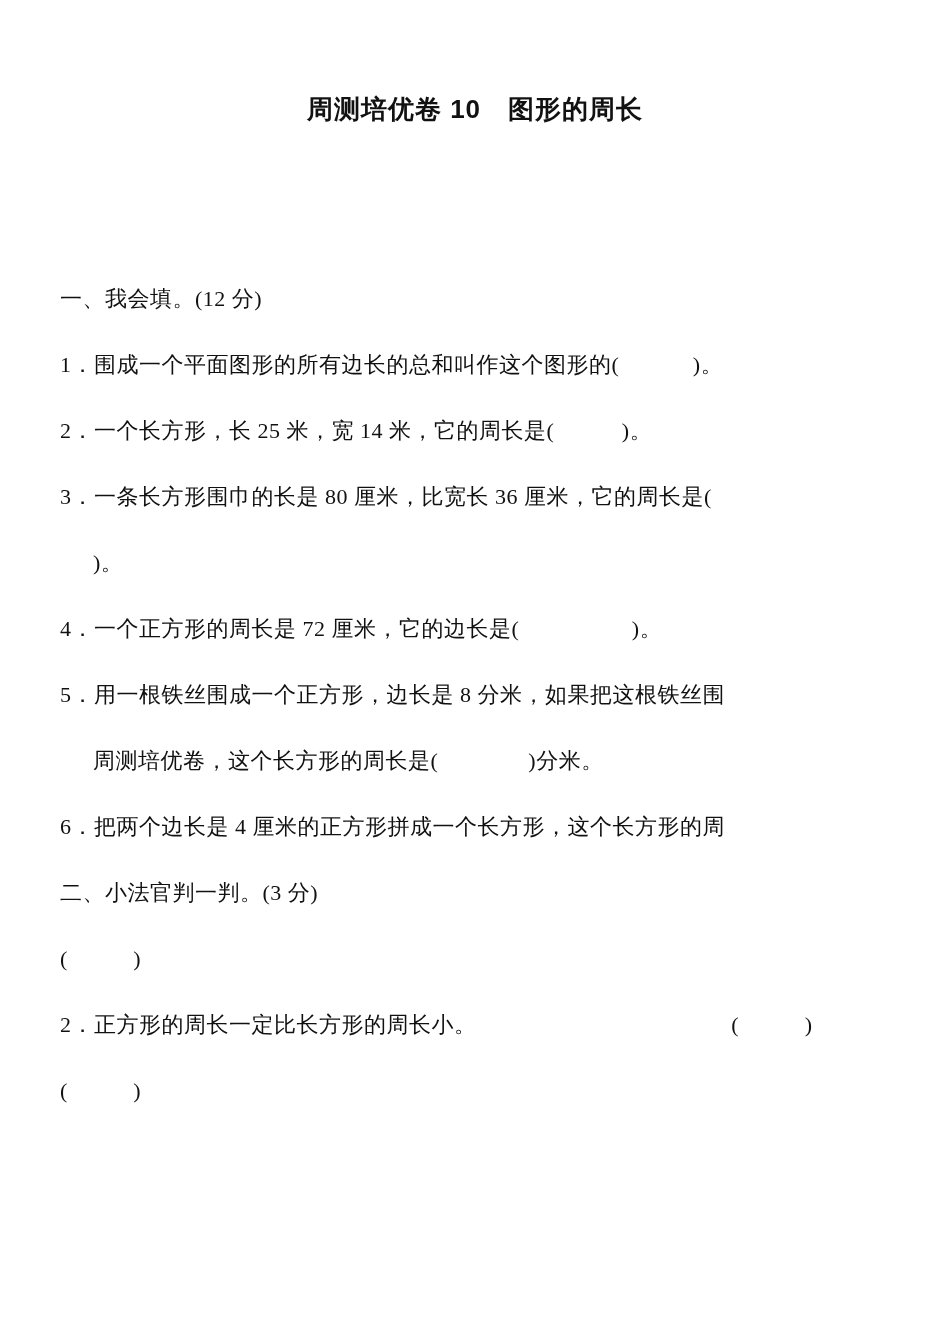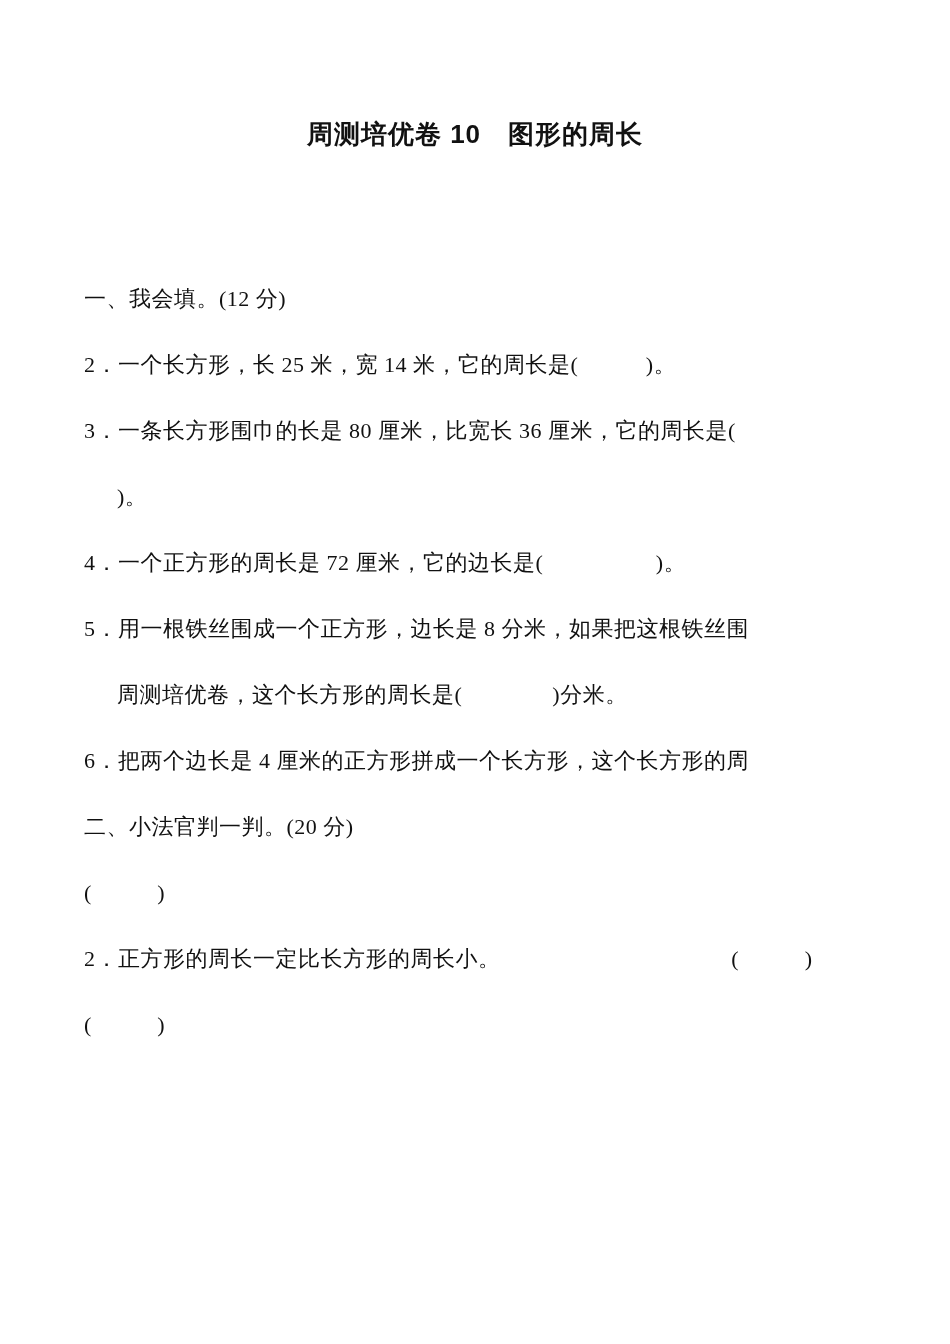--- a/index.html
+++ b/index.html
@@ -11,26 +11,26 @@
     color: #111111;
     position: relative;
     overflow: hidden;
   }
   .sheet {
     width: 950px;
     height: 1344px;
     background: #ffffff;
   }
   .content {
-    padding-left: 84px;
+    padding-left: 60px;
     padding-right: 138px;
     text-align: center;
   }
   .doc-title {
-    padding-top: 117px;
+    padding-top: 92px;
     height: 266px;
     text-align: center;
     font-family: "Liberation Sans", "DejaVu Sans", sans-serif;
     font-weight: 700;
     font-size: 26px;
     letter-spacing: 1px;
     line-height: 34px;
     white-space: nowrap;
   }
   .line {
@@ -60,37 +60,38 @@
 </head>
 <body>
 
 <div class="sheet">
   <div class="doc-title">周测培优卷 10　图形的周长</div>
 
   <div class="content">
 
     <div class="line">一、我会填。(12 分)</div>
 
+    <div class="line">1．围成一个平面图形的所有边长的总和叫作这个图形的(　　　 )。</div>
 
     <div class="line">2．一个长方形，长 25 米，宽 14 米，它的周长是(　　　)。</div>
 
     <div class="line">3．一条长方形围巾的长是 80 厘米，比宽长 36 厘米，它的周长是(</div>
 
     <div class="line cont">)。</div>
 
     <div class="line">4．一个正方形的周长是 72 厘米，它的边长是(　　　　　)。</div>
 
     <div class="line">5．用一根铁丝围成一个正方形，边长是 8 分米，如果把这根铁丝围</div>
 
     <div class="line cont">周测培优卷，这个长方形的周长是(　　　　)分米。</div>
 
     <div class="line">6．把两个边长是 4 厘米的正方形拼成一个长方形，这个长方形的周</div>
 
 
-    <div class="line">二、小法官判一判。(20 分)</div>
+    <div class="line">二、小法官判一判。(3 分)</div>
 
     <div class="tf-row">
       <span class="tf-bracket">(　　　)</span>
     </div>
 
     <div class="tf-row">
       <span>2．正方形的周长一定比长方形的周长小。</span>
       <span class="tf-bracket">(　　　)</span>
     </div>
 

